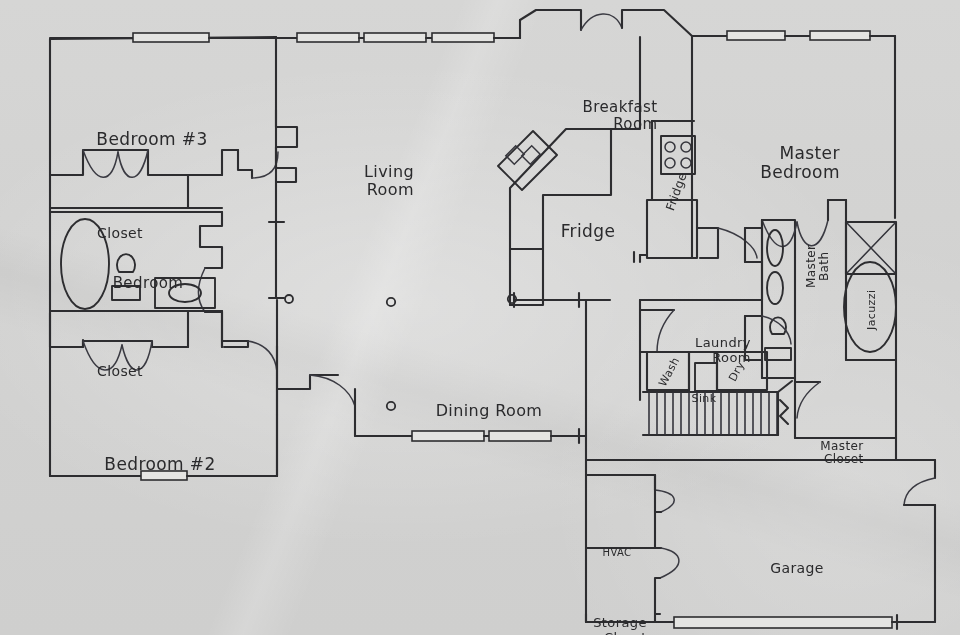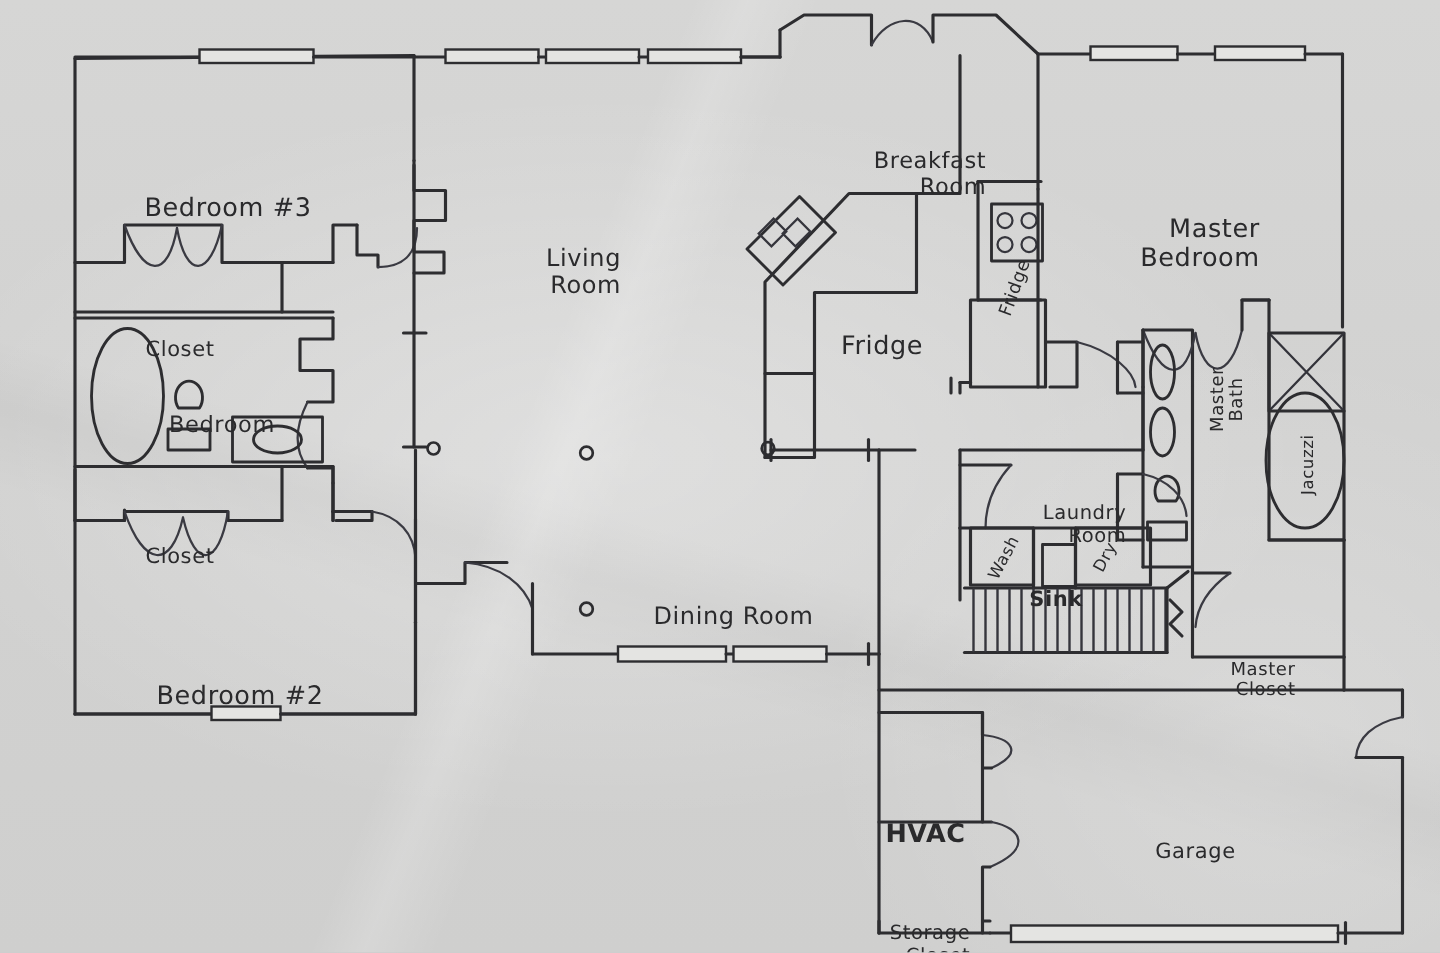--- a/index.html
+++ b/index.html
@@ -330,26 +330,26 @@
   <div class="lbl ctr" style="left:389px;top:119px;font-size:16px;">Living
 Room</div>
   <div class="lbl ctr" style="left:489px;top:358px;font-size:16px;">Dining Room</div>
   <div class="lbl ctr" style="left:620px;top:55px;font-size:15px;">Breakfast
 Room</div>
   <div class="lbl ctr" style="left:588px;top:178px;font-size:17px;">Fridge</div>
   <div class="lbl rot" style="left:664px;top:208px;font-size:12px;transform:rotate(-70deg);">Fridge</div>
   <div class="lbl ctr" style="left:723px;top:292px;font-size:13px;">Laundry
 Room</div>
   <div class="lbl rot" style="left:657px;top:383px;font-size:11px;transform:rotate(-62deg);">Wash</div>
-  <div class="lbl ctr" style="left:704px;top:349px;font-size:14px;font-weight:bold;">Sink</div>
+  <div class="lbl ctr" style="left:704px;top:349px;font-size:11px;">Sink</div>
   <div class="lbl rot" style="left:727px;top:378px;font-size:11px;transform:rotate(-62deg);">Dry</div>
   <div class="lbl ctr" style="left:800px;top:100px;font-size:17px;">Master
 Bedroom</div>
   <div class="lbl rot" style="left:805px;top:288px;font-size:12px;transform:rotate(-90deg);text-align:center;">Master
 Bath</div>
   <div class="lbl rot" style="left:866px;top:330px;font-size:11px;transform:rotate(-90deg);">Jacuzzi</div>
   <div class="lbl ctr" style="left:842px;top:396px;font-size:12px;">Master
 Closet</div>
-  <div class="lbl ctr" style="left:617px;top:503px;font-size:17px;font-weight:bold;">HVAC</div>
+  <div class="lbl ctr" style="left:617px;top:503px;font-size:10px;">HVAC</div>
   <div class="lbl ctr" style="left:620px;top:572px;font-size:13px;">Storage
 Closet</div>
   <div class="lbl ctr" style="left:797px;top:517px;font-size:14px;">Garage</div>
 </div>
 
 </body></html>

